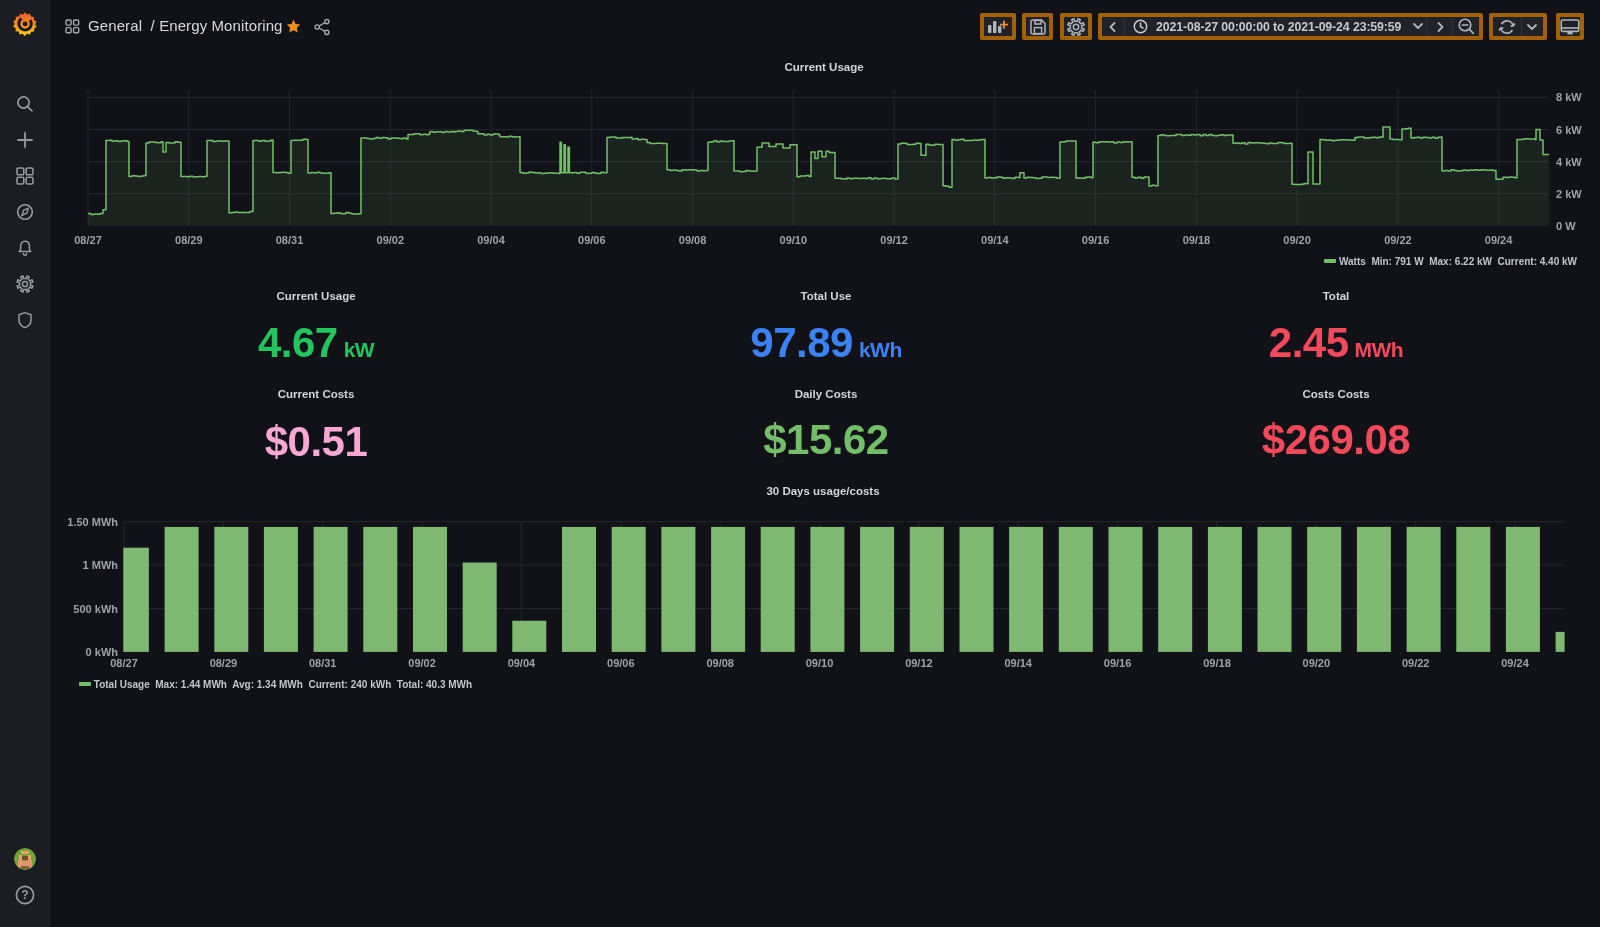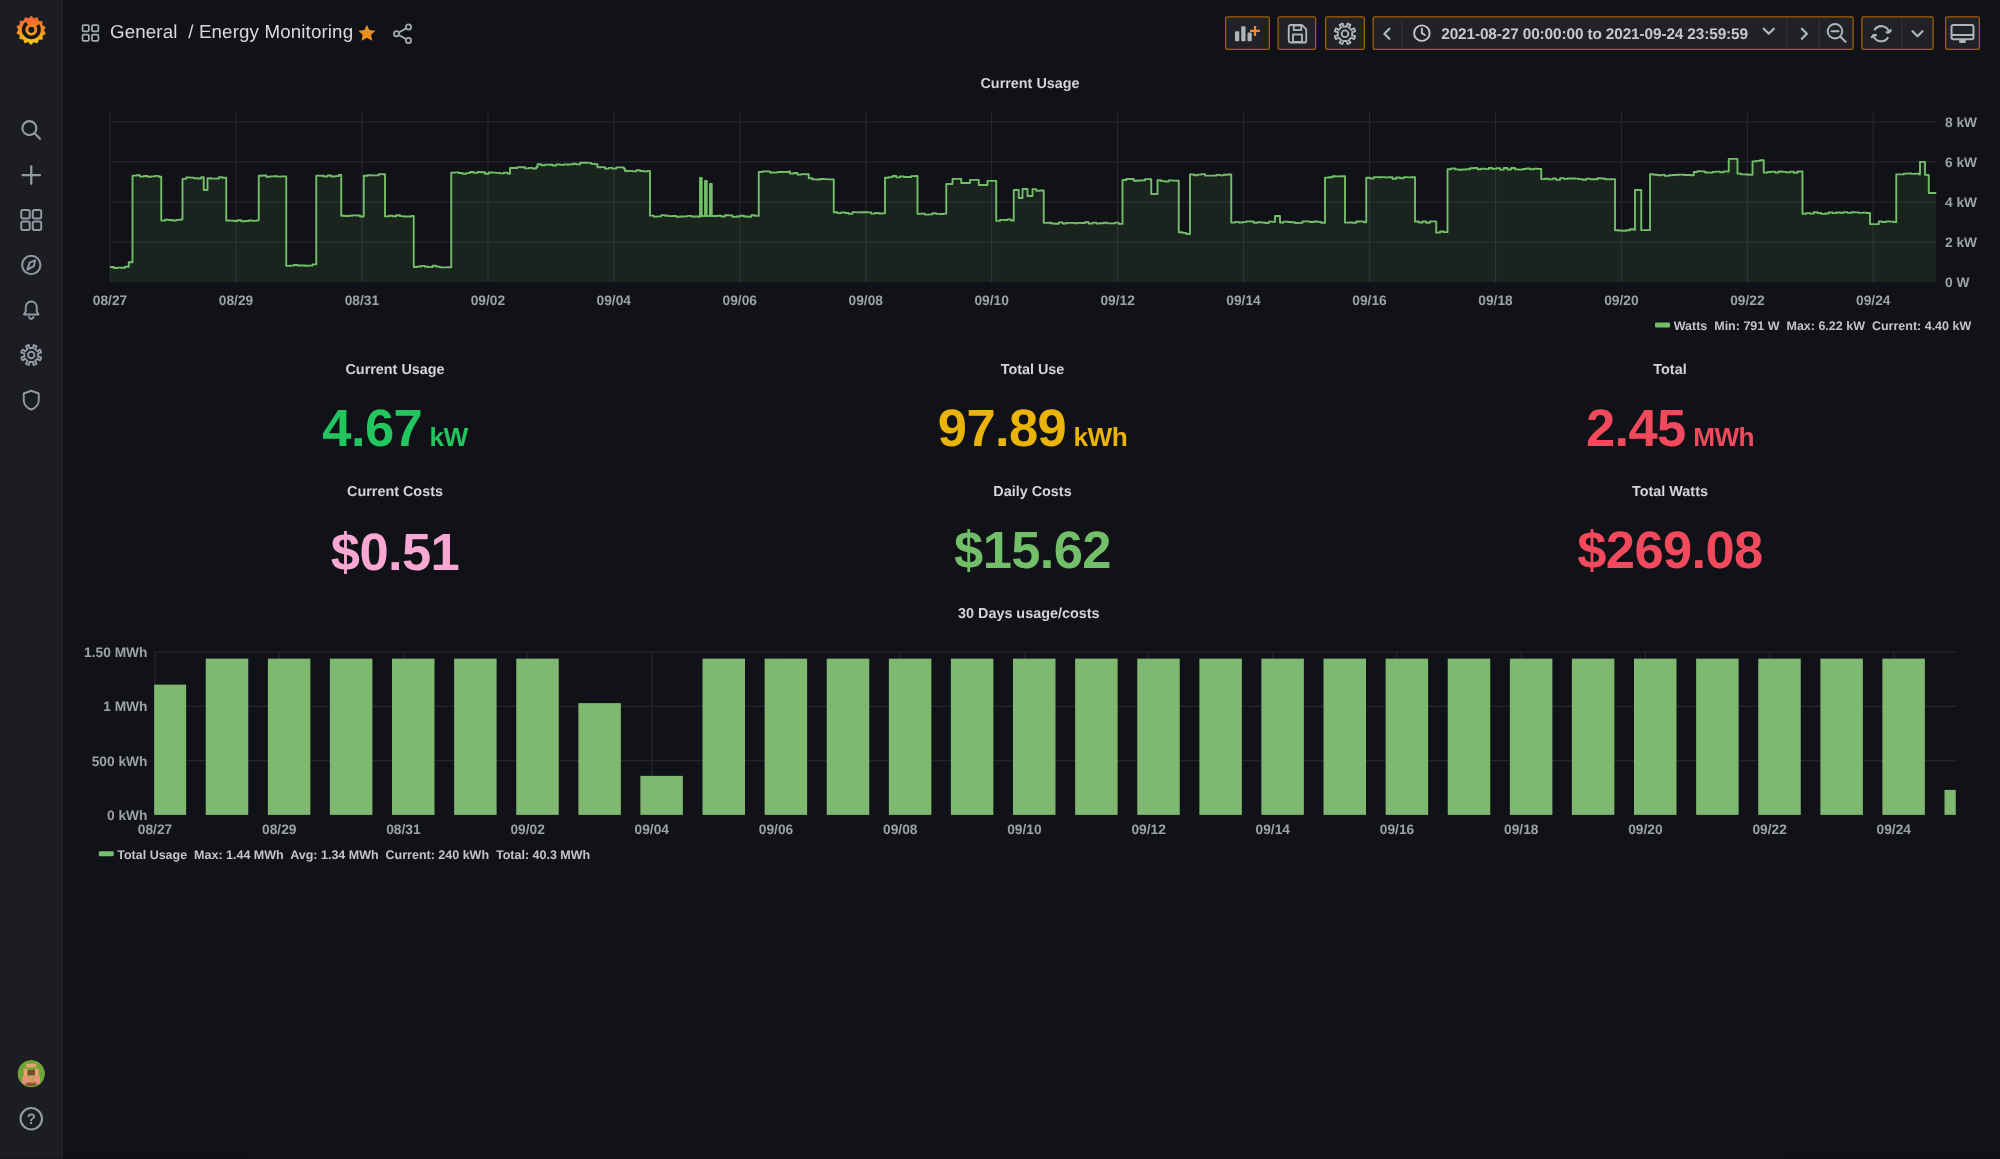--- a/index.html
+++ b/index.html
@@ -1,20 +1,20 @@
 <!DOCTYPE html>
 <html><head><meta charset="utf-8"><style>
 * { margin:0; padding:0; box-sizing:border-box; }
 html,body { width:1600px; height:927px; background:#111217; overflow:hidden;
   font-family:"Liberation Sans", sans-serif; }
 .abs { position:absolute; }
 #sidebar { position:absolute; left:0; top:0; width:50px; height:927px; background:#1b1d23; border-right:1px solid #25272e; }
 .sic { position:absolute; left:0; width:50px; display:flex; justify-content:center; }
 .crumb { position:absolute; left:88px; top:17px; font-size:15px; color:#d8d9de; letter-spacing:0.1px; }
-.tbtn { position:absolute; top:13px; height:27px; background:#202228; border:1px solid #a16207; border-radius:2px; display:flex; align-items:center; justify-content:center; }
+.tbtn { position:absolute; top:13px; height:27px; background:#202228; border:4px solid #a16207; border-radius:2px; display:flex; align-items:center; justify-content:center; }
 .ptitle { position:absolute; text-align:center; font-size:11.5px; font-weight:700; color:#d3d4dc; }
 .statv { position:absolute; text-align:center; font-size:42px; font-weight:700; line-height:1; letter-spacing:-0.5px; }
 .statv .unit { font-size:21px; margin-left:6px; }
 .legend { position:absolute; font-size:10px; color:#c3c4cd; font-weight:700; white-space:pre;text-align:center; }
 </style></head>
 <body>
 <svg width="1600" height="280" viewBox="0 0 1600 280" style="position:absolute;left:0;top:0">
 <line x1="88.0" y1="193.7" x2="1549.0" y2="193.7" stroke="#24262d" stroke-width="1"></line>
     <line x1="88.0" y1="161.6" x2="1549.0" y2="161.6" stroke="#24262d" stroke-width="1"></line>
     <line x1="88.0" y1="129.5" x2="1549.0" y2="129.5" stroke="#24262d" stroke-width="1"></line>
@@ -126,28 +126,28 @@
     <text x="118" y="569.1" fill="#9da1a8" font-size="11" font-weight="700" text-anchor="end">1 MWh</text>
     <text x="118" y="525.7" fill="#9da1a8" font-size="11" font-weight="700" text-anchor="end">1.50 MWh</text>
 </svg>
 <div class="ptitle" style="left:624px;top:61px;width:400px">Current Usage</div>
 <div class="ptitle" style="left:623px;top:485px;width:400px">30 Days usage/costs</div>
 <div class="legend" style="right:23px;top:256px"><span style="display:inline-block;width:12px;height:4px;background:#73bf69;border-radius:1px;vertical-align:2px"></span> Watts  Min: 791 W  Max: 6.22 kW  Current: 4.40 kW</div>
 <div class="legend" style="left:79px;top:679px"><span style="display:inline-block;width:12px;height:4px;background:#73bf69;border-radius:1px;vertical-align:2px"></span> Total Usage  Max: 1.44 MWh  Avg: 1.34 MWh  Current: 240 kWh  Total: 40.3 MWh</div>
 <div class="ptitle" style="left:116px;top:290px;width:400px">Current Usage</div>
 <div class="statv" style="left:16px;top:322px;width:600px;color:#22c55e">4.67<span class="unit">kW</span></div>
 <div class="ptitle" style="left:626px;top:290px;width:400px">Total Use</div>
-<div class="statv" style="left:526px;top:322px;width:600px;color:#eab308">97.89<span class="unit">kWh</span></div>
+<div class="statv" style="left:526px;top:322px;width:600px;color:#3b82f6">97.89<span class="unit">kWh</span></div>
 <div class="ptitle" style="left:1136px;top:290px;width:400px">Total</div>
 <div class="statv" style="left:1036px;top:322px;width:600px;color:#f2495c">2.45<span class="unit">MWh</span></div>
 <div class="ptitle" style="left:116px;top:388px;width:400px">Current Costs</div>
 <div class="statv" style="left:16px;top:421px;width:600px;color:#f9a8d4">$0.51</div>
 <div class="ptitle" style="left:626px;top:388px;width:400px">Daily Costs</div>
 <div class="statv" style="left:526px;top:419px;width:600px;color:#73bf69">$15.62</div>
-<div class="ptitle" style="left:1136px;top:388px;width:400px">Total Watts</div>
+<div class="ptitle" style="left:1136px;top:388px;width:400px">Costs Costs</div>
 <div class="statv" style="left:1036px;top:419px;width:600px;color:#f2495c">$269.08</div>
 <div id="sidebar">
   <div class="sic" style="top:10px">
       <svg width="28" height="28" viewBox="0 0 24 24">
 <defs>
           <linearGradient id="gl" x1="0" y1="0" x2="0" y2="1">
 <stop offset="0" stop-color="#ed5c34"></stop>
             <stop offset="0.55" stop-color="#f2941f"></stop>
             <stop offset="1" stop-color="#face15"></stop>
           </linearGradient>

